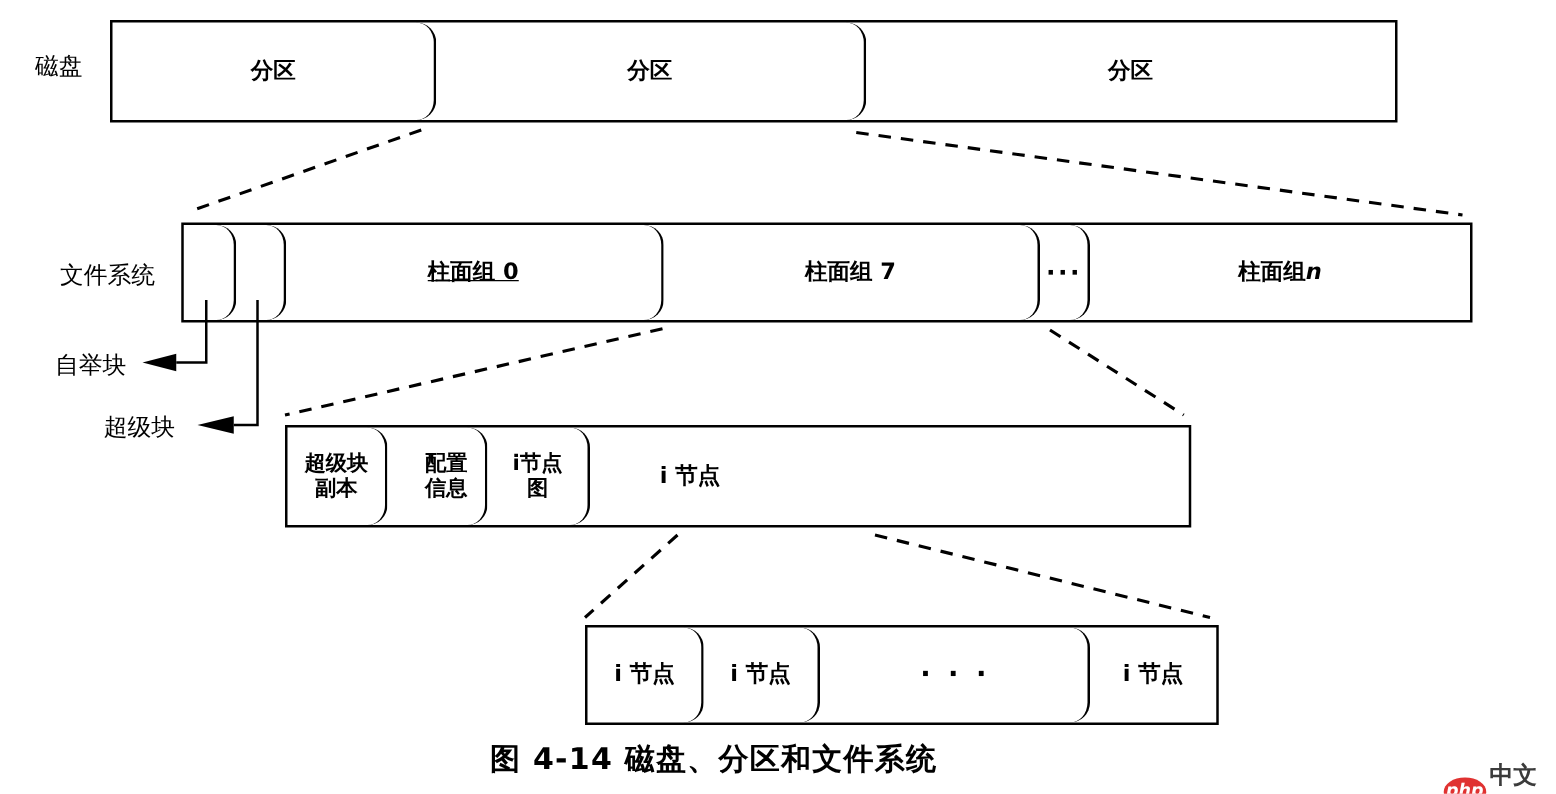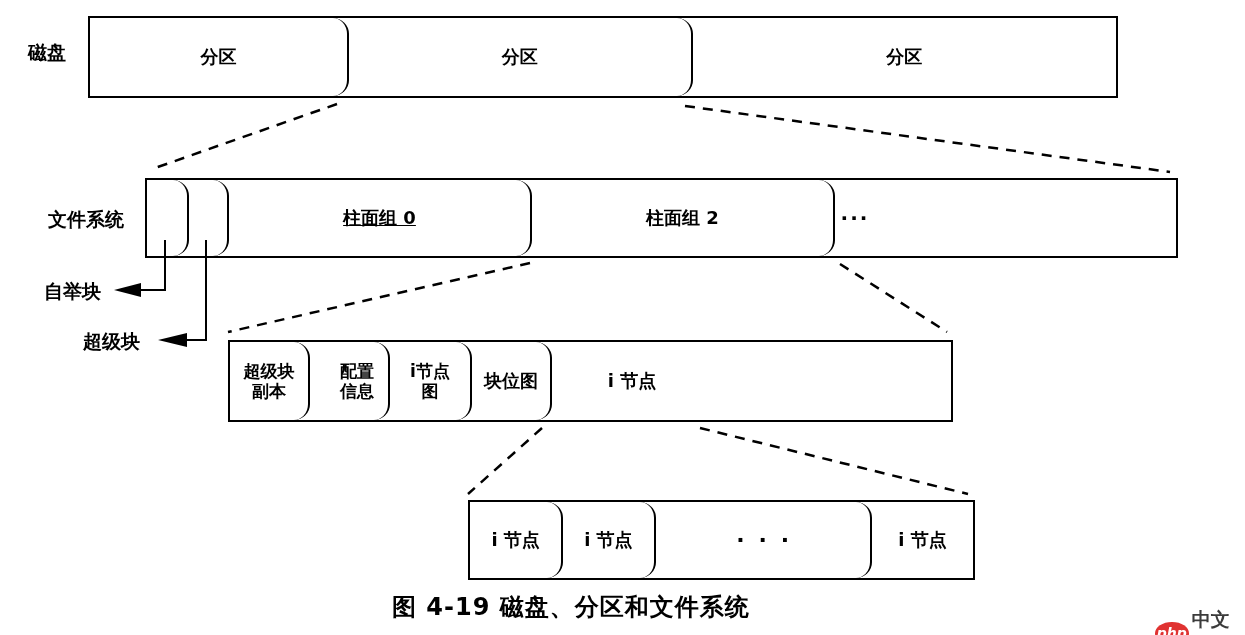--- a/index.html
+++ b/index.html
@@ -1,21 +1,21 @@
 <!DOCTYPE html>
 <html><head>
 <meta charset="utf-8">
 <style>
   html,body { margin:0; padding:0; background:#ffffff; }
   #stage {
     position:relative; width:1245px; height:635px; background:#ffffff;
     font-family:"DejaVu Sans","Liberation Sans",sans-serif; color:#000;
   }
   .side-label {
-    position:absolute; font-weight:bold; font-size:19px; white-space:nowrap;
+    position:absolute; font-weight:normal; font-size:19px; white-space:nowrap;
   }
   .box-row {
     position:absolute; display:flex; box-sizing:border-box;
     border:2px solid #000; background:#fff;
   }
   .cell {
     box-sizing:border-box; border-right:2px solid #000;
     display:flex; flex-direction:column; align-items:center; justify-content:center;
     font-weight:bold; font-size:18px; text-align:center; line-height:1.2;
     overflow:hidden;
@@ -52,56 +52,59 @@
     <div class="cell" style="width:260px;">分区</div>
     <div class="cell" style="width:345px;">分区</div>
     <div class="cell" style="width:425px;">分区</div>
   </div>
 
   <div class="side-label" style="left:48px; top:207px;">文件系统</div>
   <div class="box-row" style="left:145px; top:178px; width:1033px; height:80px;">
     <div class="cell" style="width:42px;"></div>
     <div class="cell" style="width:40px;"></div>
     <div class="cell" style="width:303px;text-decoration:underline;">柱面组 0</div>
-    <div class="cell" style="width:303px;">柱面组 2</div>
+    <div class="cell" style="width:303px;">柱面组 7</div>
     <div class="cell" style="width:40px;">
       <span class="dots">···</span>
+    </div>
+    <div class="cell" style="width:305px; flex-direction:row;">
+      <span>柱面组 </span>
+      <span class="italic">n</span>
     </div>
   </div>
 
   <div class="side-label" style="left:44px; top:279px;">自举块</div>
   <div class="side-label" style="left:83px; top:329px;">超级块</div>
 
   <div class="box-row" style="left:228px; top:340px; width:725px; height:82px;">
     <div class="cell small-txt" style="width:80px;">
       <span class="ln">超级块</span>
       <span class="ln">副本</span>
     </div>
     <div class="cell small-txt" style="width:80px;padding-left:16px;">
       <span class="ln">配置</span>
       <span class="ln">信息</span>
     </div>
     <div class="cell small-txt" style="width:82px;">
       <span class="ln">i节点</span>
       <span class="ln">图</span>
     </div>
-    <div class="cell" style="width:80px;">块位图</div>
     <div class="cell" style="width:160px;">i 节点</div>
   </div>
 
   <div class="box-row" style="left:468px; top:500px; width:507px; height:80px;">
     <div class="cell" style="width:94px;">i 节点</div>
     <div class="cell" style="width:93px;">i 节点</div>
     <div class="cell" style="width:218px;">
       <span class="dots-wide">···</span>
     </div>
     <div class="cell" style="width:102px;">i 节点</div>
   </div>
 
-  <div id="caption">图 4-19  磁盘、分区和文件系统</div>
+  <div id="caption">图 4-14  磁盘、分区和文件系统</div>
 
   <svg id="overlay" width="1245" height="635" viewBox="0 0 1245 635">
 
     <line x1="337" y1="104" x2="155" y2="168" stroke="#000" stroke-width="2.5" stroke-dasharray="10 8"></line>
     <line x1="685" y1="106" x2="1170" y2="172" stroke="#000" stroke-width="2.5" stroke-dasharray="10 8"></line>
 
     <line x1="530" y1="263" x2="228" y2="332" stroke="#000" stroke-width="2.5" stroke-dasharray="10 8"></line>
     <line x1="840" y1="264" x2="947" y2="332" stroke="#000" stroke-width="2.5" stroke-dasharray="10 8"></line>
 
     <line x1="542" y1="428" x2="468" y2="494" stroke="#000" stroke-width="2.5" stroke-dasharray="10 8"></line>

